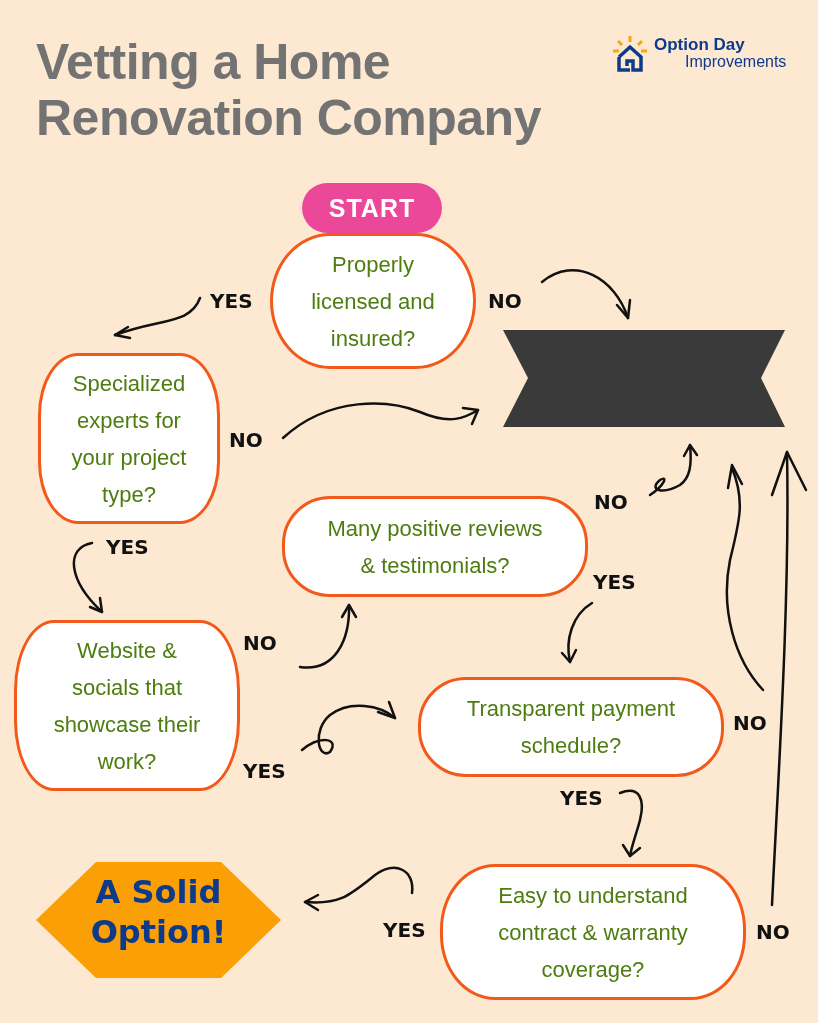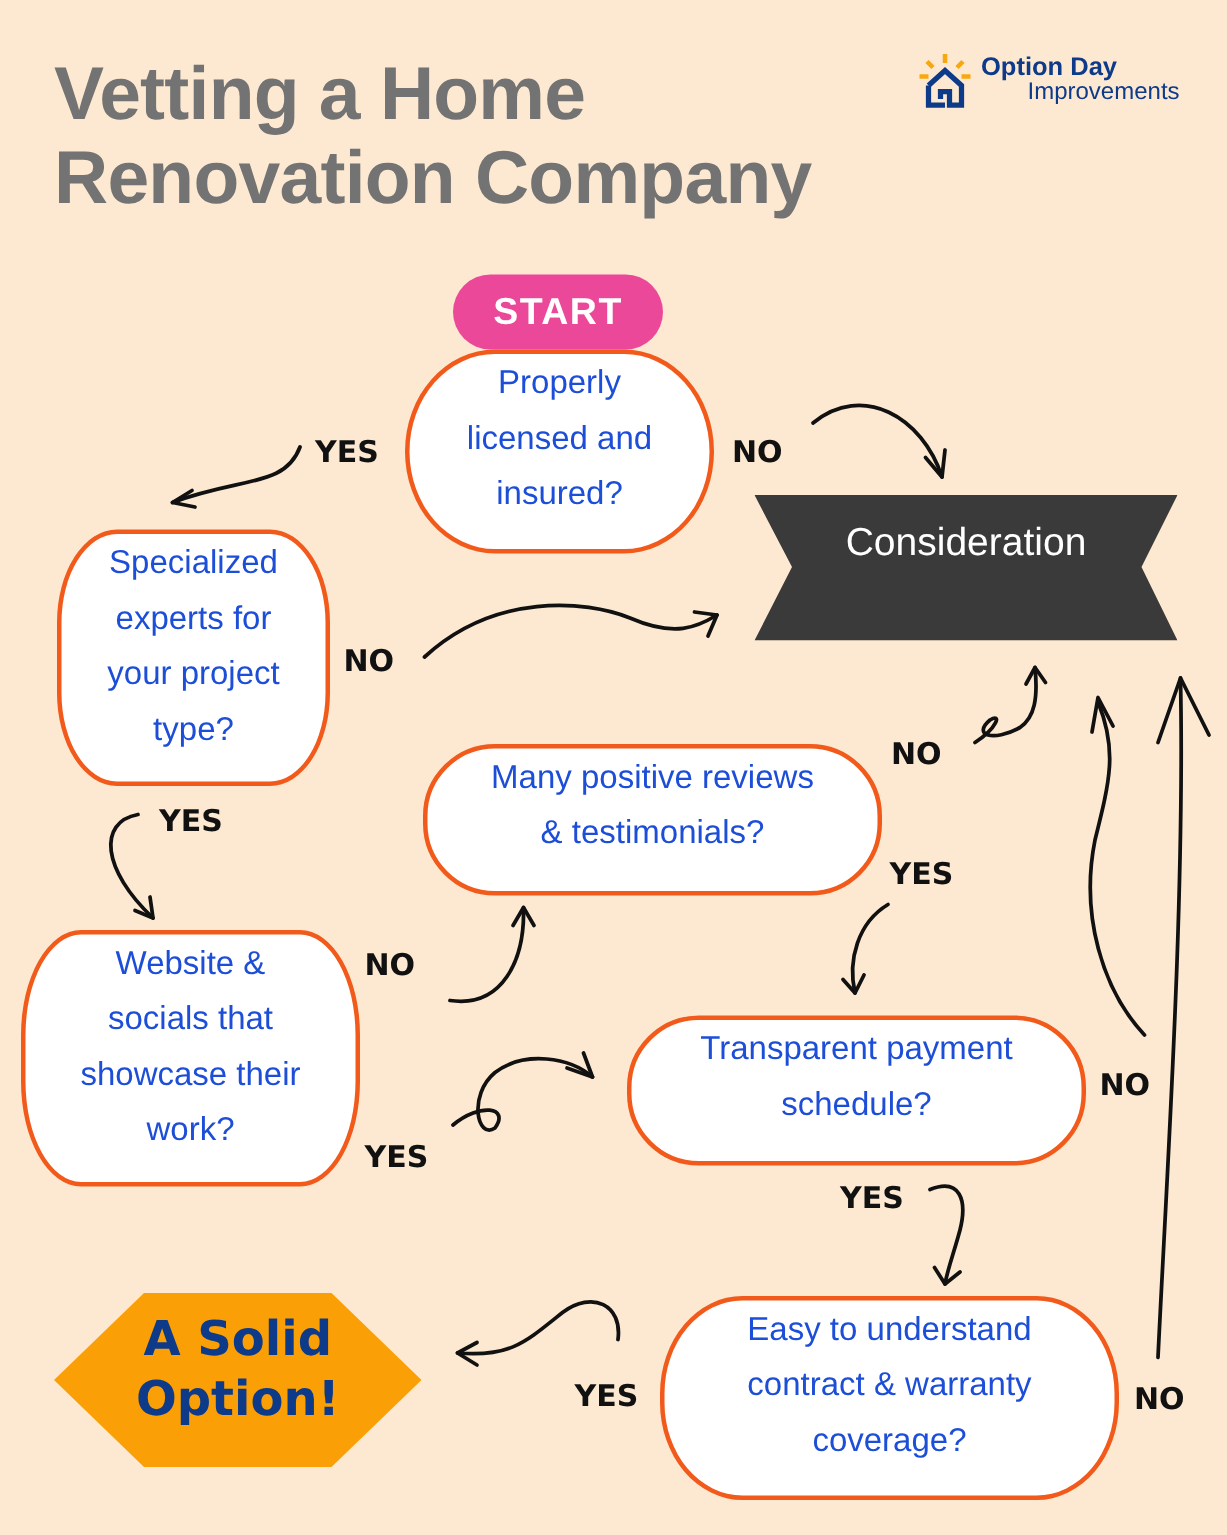--- a/index.html
+++ b/index.html
@@ -16,22 +16,22 @@
   }
   .logo { position: absolute; left: 610px; top: 33px; display: flex; align-items: center; }
   .logo svg { width: 40px; height: 40px; }
   .logo-text { margin-left: 4px; color: #0e3a8a; line-height: 17px; }
   .logo-text .l1 { font-weight: bold; font-size: 17px; }
   .logo-text .l2 { font-size: 16px; margin-left: 31px; }
 
   .node {
     position: absolute; box-sizing: border-box;
     background: #ffffff; border: 3px solid #f15a1a;
-    display: flex; align-items: flex-start; justify-content: center; text-align: center;
-    color: #1d4ed8; font-size: 22px; line-height: 37px;
+    display: flex; align-items: center; justify-content: center; text-align: center;
+    color: #4d7c0f; font-size: 22px; line-height: 37px;
   }
   .node span { white-space: pre-line; }
   .start {
     position: absolute; left: 302px; top: 183px; width: 140px; height: 50px;
     background: #ec4899; border-radius: 25px; color: #fff; font-weight: bold;
     font-size: 25px; display: flex; align-items: center; justify-content: center; letter-spacing: 1px;
   }
   .lbl { position: absolute; font-weight: 900; font-size: 20px; color: #111; font-family: "DejaVu Sans", sans-serif; }
   .remove {
     position: absolute; left: 503px; top: 330px; width: 282px; height: 97px;
@@ -149,21 +149,20 @@
 <div class="node" style="left:440px; top:864px; width:306px; height:136px; border-radius:55px / 65px;">
   <span>Easy to understand
 contract &amp; warranty
 coverage?</span>
 </div>
 
 <svg class="remove" viewBox="0 0 282 97">
   <polygon points="0,0 282,0 258,48 282,97 0,97 25,48" fill="#3a3a3a"></polygon>
 </svg>
 <div class="remove-text">
-  <div>Consideration</div>
 </div>
 
 <svg style="position:absolute; left:36px; top:862px; width:245px; height:116px;" viewBox="0 0 245 116">
   <polygon points="0,58 60,0 185,0 245,58 185,116 60,116" fill="#fb9f06"></polygon>
 </svg>
 <div class="solid-text">
   <div>A Solid</div>
   <div>Option!</div>
 </div>
 

